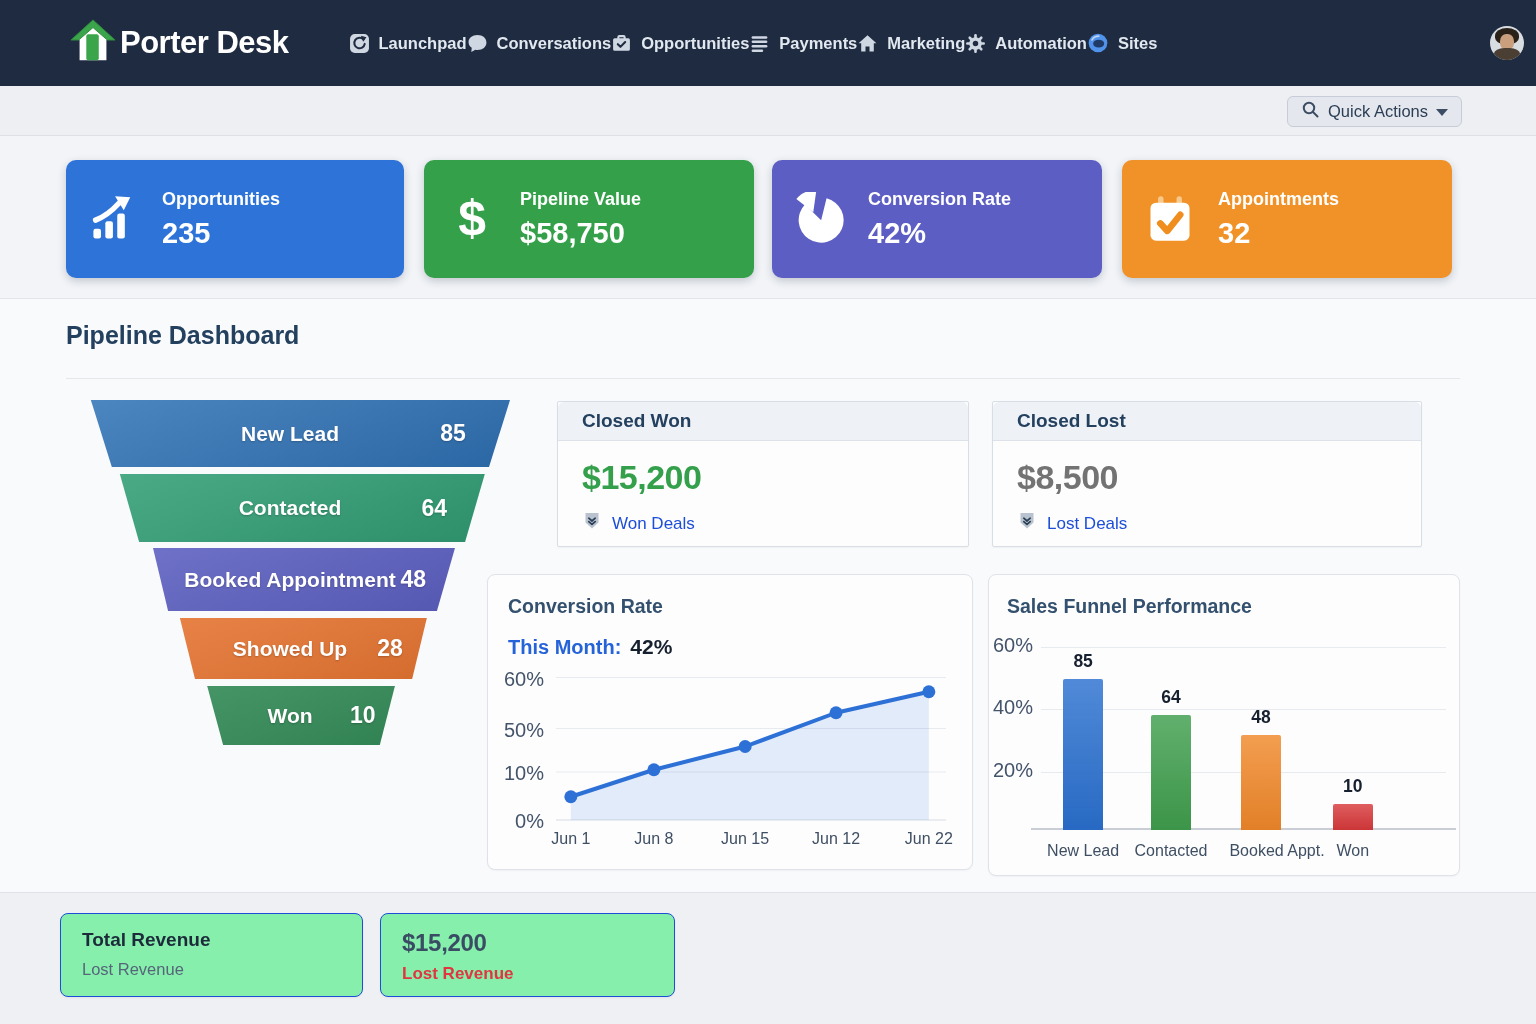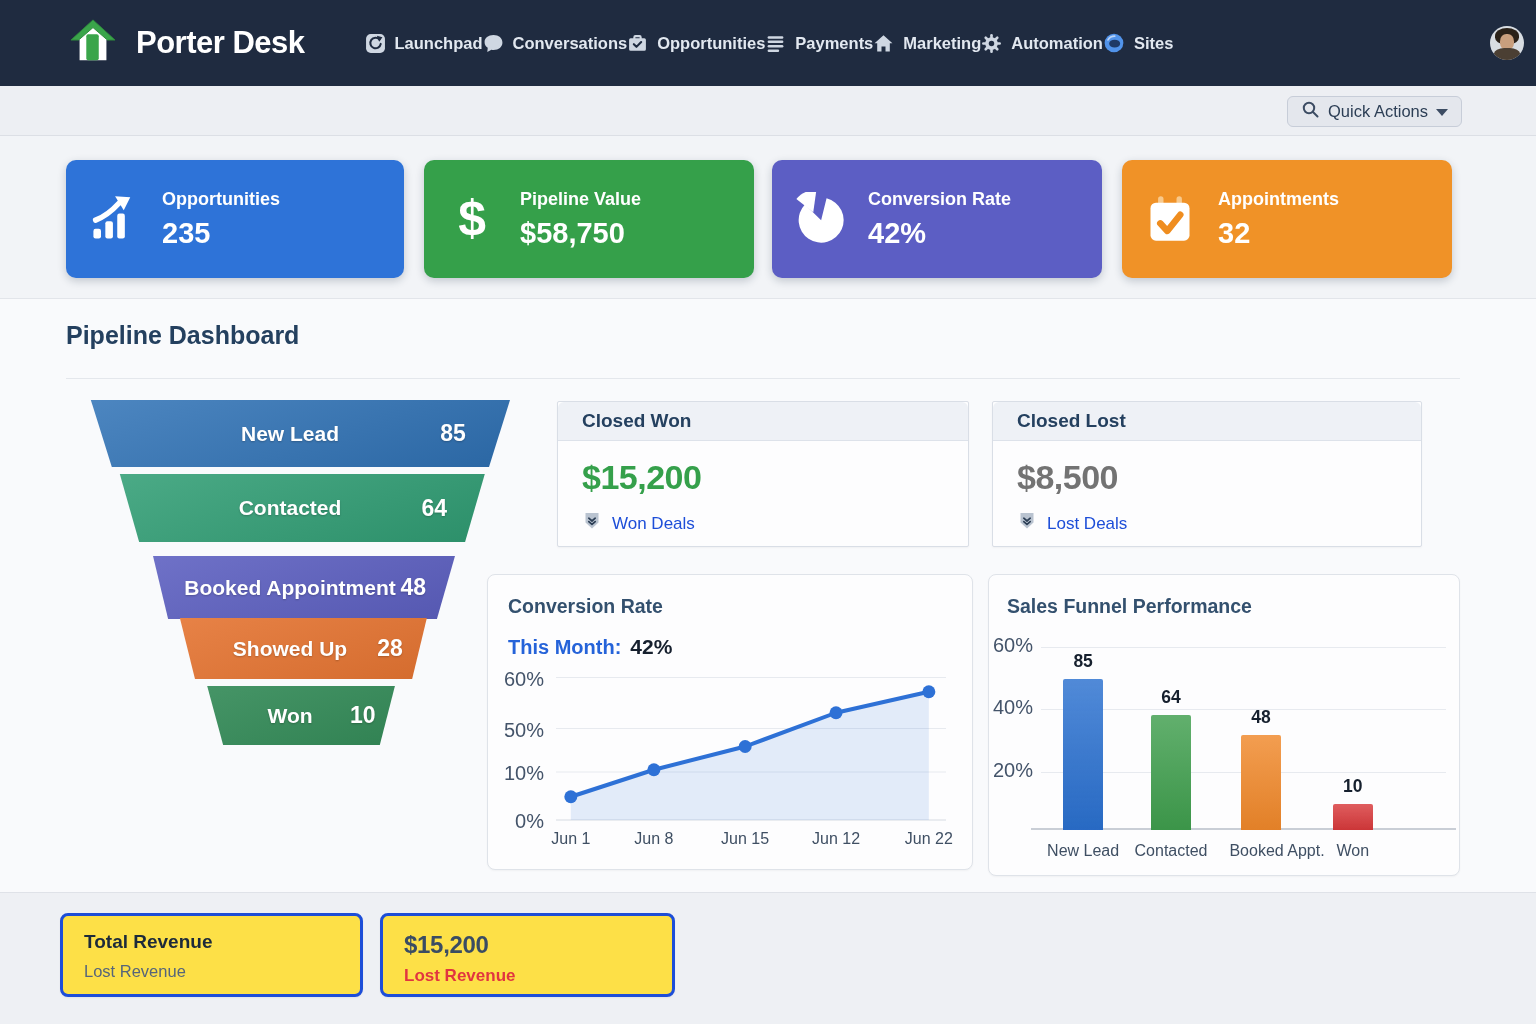--- a/index.html
+++ b/index.html
@@ -3,21 +3,21 @@
 <meta charset="utf-8">
 <style>
   * { margin:0; padding:0; box-sizing:border-box; }
   html,body { width:1536px; height:1024px; overflow:hidden; }
   body { font-family:"Liberation Sans","DejaVu Sans",sans-serif; background:#f2f4f7; }
   .page { position:relative; width:1536px; height:1024px; background:#f2f4f7; }
 
   
   .navbar { position:absolute; left:0; top:0; width:1536px; height:86px; background:#1f2b40;
             display:flex; align-items:center; }
-  .brand { display:flex; align-items:center; gap:20px; margin-left:70px; cursor:pointer; }
+  .brand { display:flex; align-items:center; gap:4px; margin-left:70px; cursor:pointer; }
   .brand-text { color:#ffffff; font-size:31px; font-weight:800; letter-spacing:-0.5px; }
   .nav-items { display:flex; align-items:center; margin-left:60px; }
   .nav-item { display:flex; align-items:center; gap:9px; color:#e2e8f0; font-size:16.5px;
               font-weight:600; cursor:pointer; white-space:nowrap; }
   .nav-item svg { display:block; }
   .avatar { position:absolute; right:12px; top:26px; width:34px; height:34px; border-radius:50%;
             background:#d8dde2; overflow:hidden; cursor:pointer; }
   .avatar .hair { position:absolute; left:5px; top:2px; width:24px; height:16px; border-radius:50% 50% 40% 40%; background:#2a2118; }
   .avatar .face { position:absolute; left:10px; top:8px; width:14px; height:16px; border-radius:45%; background:#c99f7d; }
   .avatar .body { position:absolute; left:4px; top:22px; width:26px; height:14px; border-radius:40% 40% 0 0; background:#4b3f33; }
@@ -50,21 +50,21 @@
 
   
   .funnel { position:absolute; left:90px; top:101px; width:420px; height:346px; }
   .funnel-stage { position:absolute; left:0; width:420px; display:flex; align-items:center;
                   color:#fff; font-weight:700; filter:drop-shadow(0 2px 3px rgba(20,30,50,.25)); }
   .funnel-stage .fs-label { position:absolute; left:50%; transform:translateX(calc(-50% - 10px));
                             font-size:21px; text-shadow:0 1px 2px rgba(0,0,0,.22); white-space:nowrap; }
   .funnel-stage .fs-value { position:absolute; font-size:23px; text-shadow:0 1px 2px rgba(0,0,0,.22); }
   #fs-0 { top:0;     height:67px; clip-path:polygon(0.2% 0,100% 0,95% 100%,5.2% 100%); }
   #fs-1 { top:74px;  height:68px; clip-path:polygon(7.1% 0,94% 0,89.3% 100%,11.7% 100%); }
-  #fs-2 { top:156px; height:63px; clip-path:polygon(15% 0,86.9% 0,82.6% 100%,18.6% 100%); }
+  #fs-2 { top:148px; height:63px; clip-path:polygon(15% 0,86.9% 0,82.6% 100%,18.6% 100%); }
   #fs-3 { top:218px; height:61px; clip-path:polygon(21.4% 0,80.2% 0,76.7% 100%,25% 100%); }
   #fs-4 { top:286px; height:59px; clip-path:polygon(27.9% 0,72.6% 0,69% 100%,31.7% 100%); }
   #fs-0 .fs-value { right:10.5%; } #fs-1 .fs-value { right:15%; } #fs-2 .fs-value { right:20%; }
   #fs-3 .fs-value { right:25.5%; } #fs-4 .fs-value { right:32%; }
 
   
   .stat-card { position:absolute; top:102px; height:146px; background:#fdfdfe; border:1px solid #d9dee6;
                border-radius:2px; box-shadow:0 1px 2px rgba(0,0,0,.04); }
   #closed-won  { left:557px; width:412px; }
   #closed-lost { left:992px; width:430px; }
@@ -86,21 +86,21 @@
   .plot { position:absolute; }
   #conv-plot { left:68px; top:95px; width:390px; height:150px; }
   #sf-plot { left:52px; top:65px; width:405px; height:190px; }
   .tick-label { position:absolute; width:48px; text-align:right; font-size:20px; color:#44546a; }
   .x-label { position:absolute; text-align:center; font-size:16px; color:#3f4f63; white-space:nowrap; }
   .gridline-h { position:absolute; left:0; width:100%; height:1px; background:#e7eaef; }
   .bar-value { position:absolute; text-align:center; font-size:17.5px; font-weight:700; color:#16202e; }
 
   
   .footer { position:absolute; left:0; top:893px; width:1536px; height:131px; background:#eef0f4; }
-  .footer-card { position:absolute; top:20px; height:84px; background:#fde047; border:3px solid #1d4ed8;
+  .footer-card { position:absolute; top:20px; height:84px; background:#86efac; border:1px solid #1d4ed8;
                  border-radius:8px; box-shadow:0 1px 2px rgba(0,0,0,.05); padding:15px 0 0 21px; }
   #footer-total { left:60px; width:303px; }
   #footer-lost  { left:380px; width:295px; }
   .fc-title { font-size:19px; font-weight:800; color:#1c2a3a; margin-bottom:9px; }
   .fc-sub { font-size:16.5px; color:#56657a; }
   .fc-amount { font-size:24px; font-weight:800; color:#3a4c63; margin-bottom:7px; letter-spacing:-0.3px; }
   .fc-sub-red { font-size:17px; font-weight:700; }
 </style>
 </head>
 <body>

